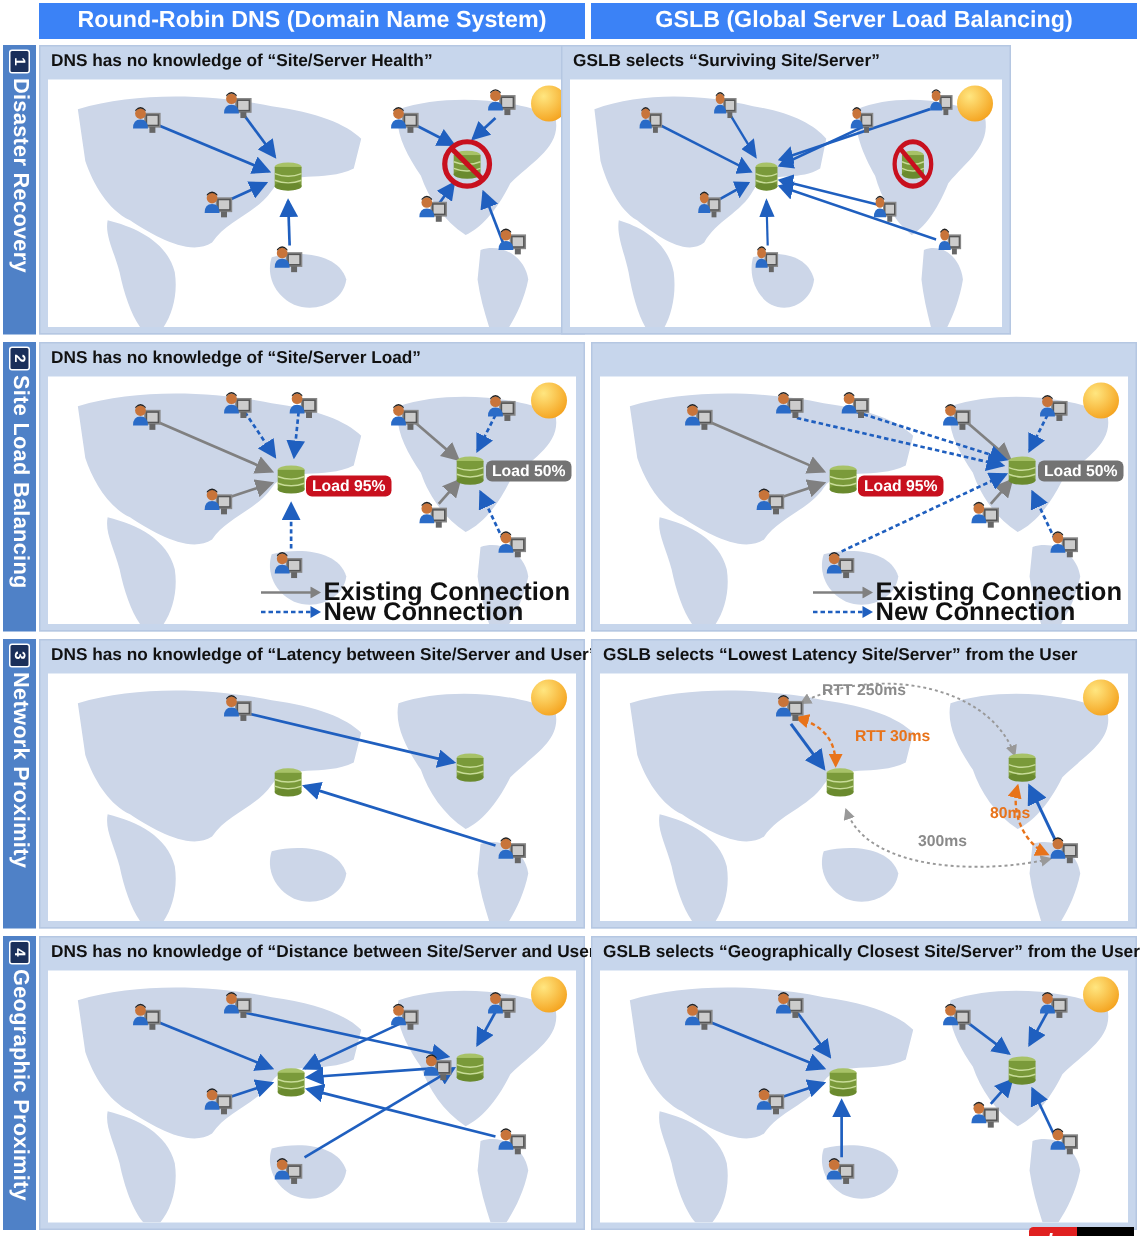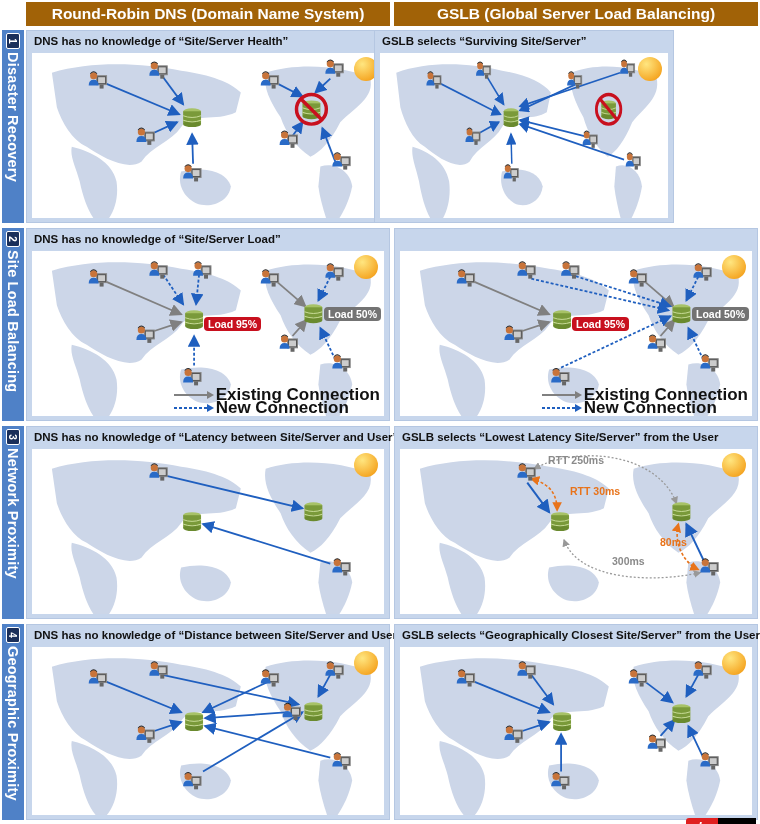--- a/index.html
+++ b/index.html
@@ -1,17 +1,17 @@
 <!DOCTYPE html>
 <html><head>
 <meta charset="utf-8">
 <style>
   * { box-sizing: border-box; margin: 0; padding: 0; }
   body { width: 760px; height: 824px; background: #fff; font-family: "Liberation Sans", "DejaVu Sans", sans-serif; position: relative; overflow: hidden; }
-  .col-header { position: absolute; top: 2px; height: 24px; background: #a16207; color: #fff; font-weight: bold; font-size: 15.5px; display: flex; align-items: center; justify-content: center; }
+  .col-header { position: absolute; top: 2px; height: 24px; background: #3b82f6; color: #fff; font-weight: bold; font-size: 15.5px; display: flex; align-items: center; justify-content: center; }
   .row-label { position: absolute; left: 2px; width: 22px; background: #4f81c7; color: #fff; }
   .row-label .num { position: absolute; left: 3px; top: 4px; width: 16px; height: 14px; border: 1.5px solid #fff; border-radius: 2px; background: #1a2f5a; font-size: 10px; font-weight: bold; display: flex; align-items: center; justify-content: center; transform: rotate(90deg); }
   .row-label .txt { position: absolute; left: 50%; top: 22px; writing-mode: vertical-rl; transform: translateX(-50%); font-weight: bold; font-size: 14.5px; white-space: nowrap; letter-spacing: 0.2px; }
   .panel { position: absolute; background: #c7d6ec; border: 1px solid #b5c7e2; }
   .panel .ptitle { position: absolute; left: 7px; top: 4px; font-size: 11.5px; font-weight: bold; color: #111; white-space: nowrap; }
   .panel .map { position: absolute; left: 5px; top: 22px; right: 5px; bottom: 4px; background: #fff; overflow: hidden; }
   .map svg { position: absolute; left: 0; top: 0; width: 100%; height: 100%; }
   .smiley { position: absolute; right: 6px; top: 4px; width: 24px; height: 24px; border-radius: 50%; background: radial-gradient(circle at 35% 30%, #ffe680, #f5a623 75%, #e08a10); }
   .lbl { position: absolute; font-size: 10.5px; font-weight: bold; color: #fff; padding: 1px 4px; border-radius: 4px; white-space: nowrap; }
   .lbl.red { background: #c8101e; }

